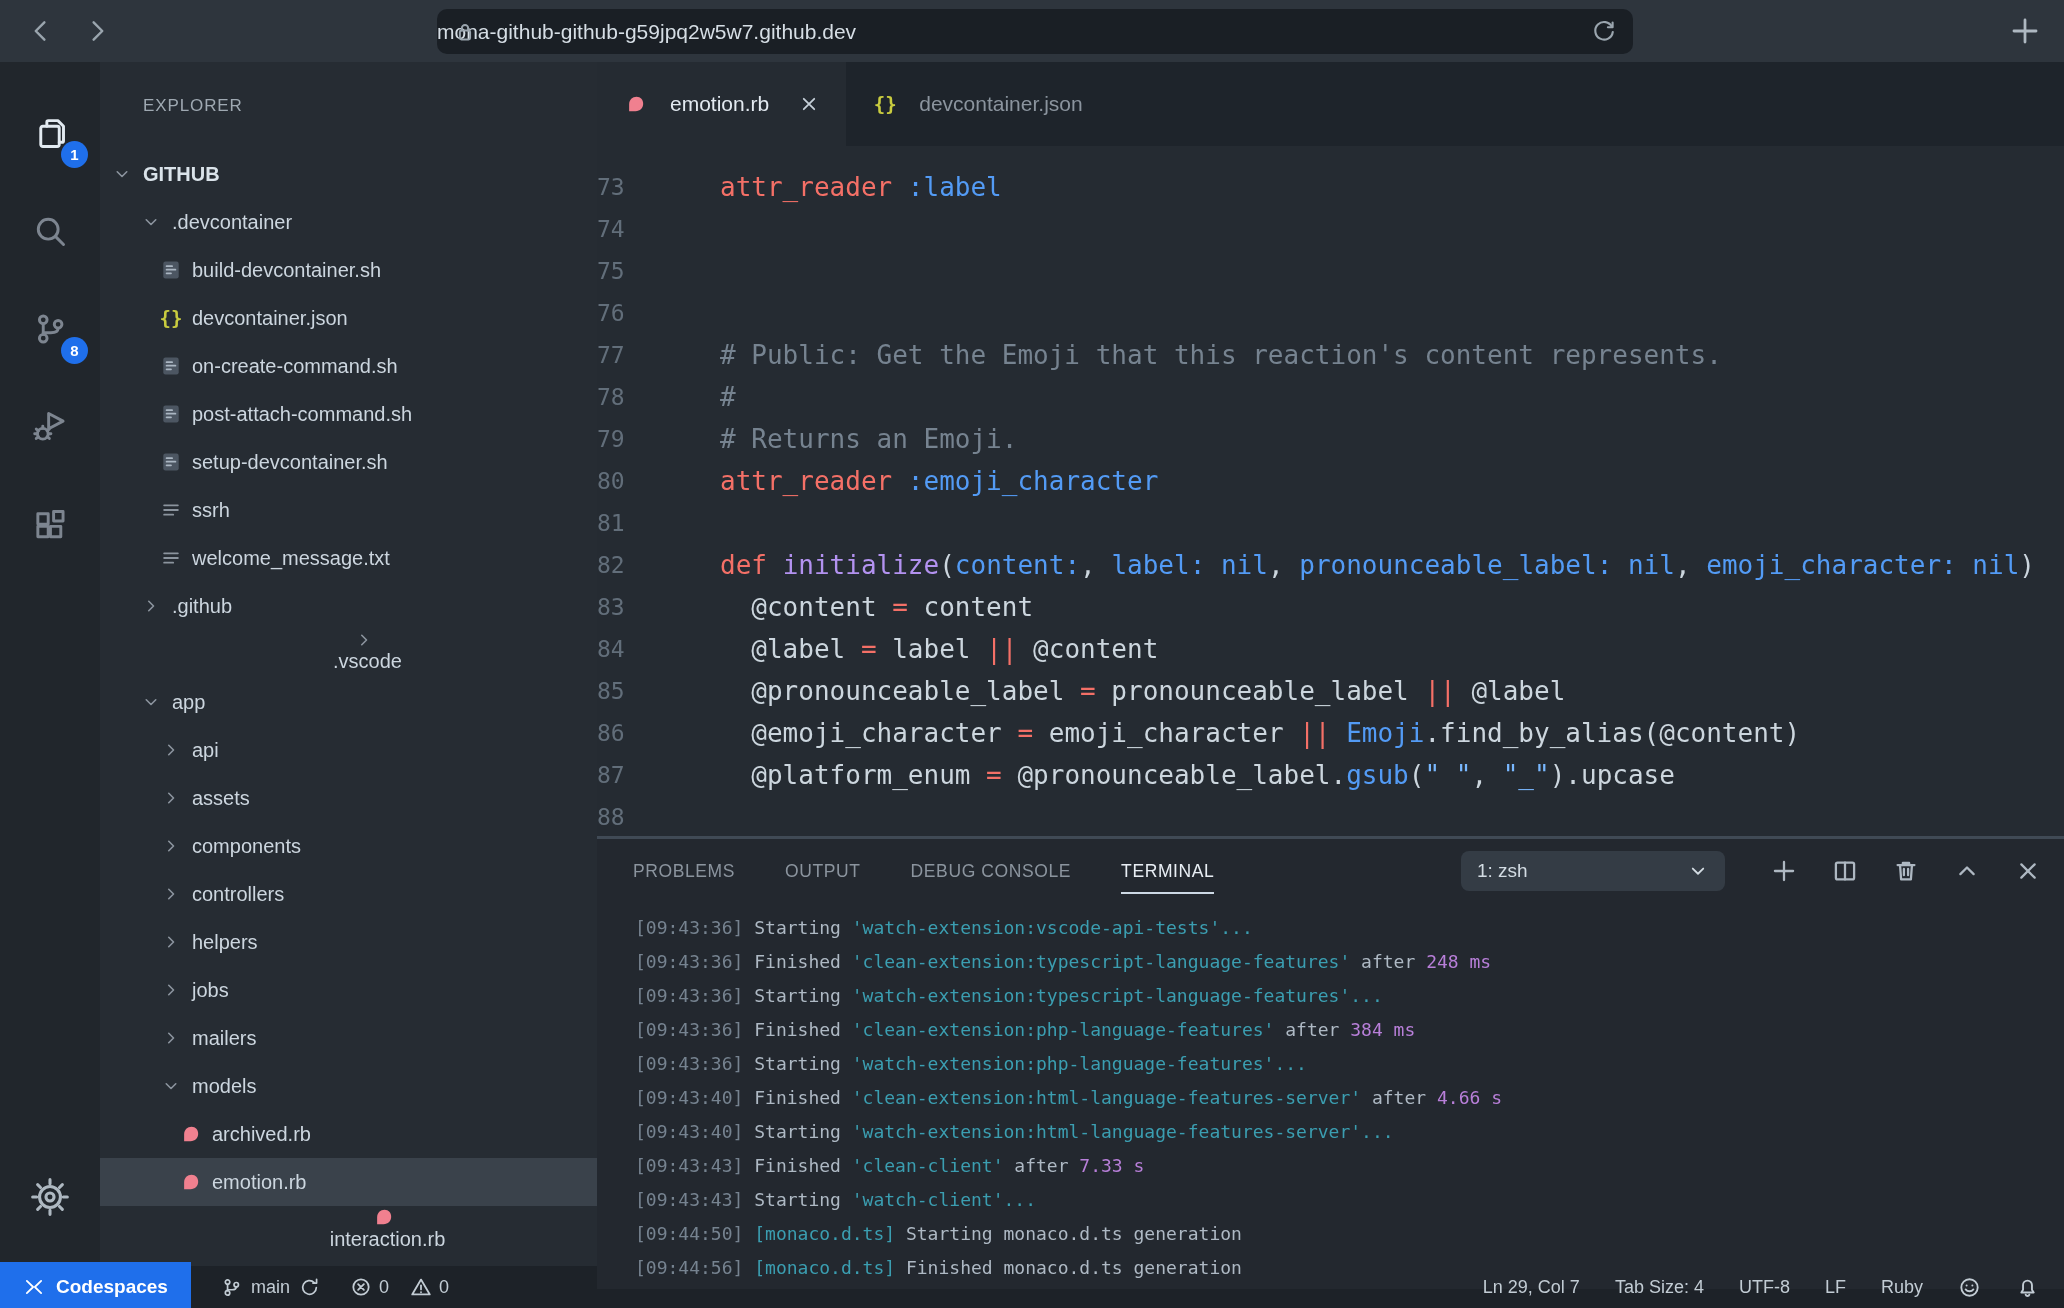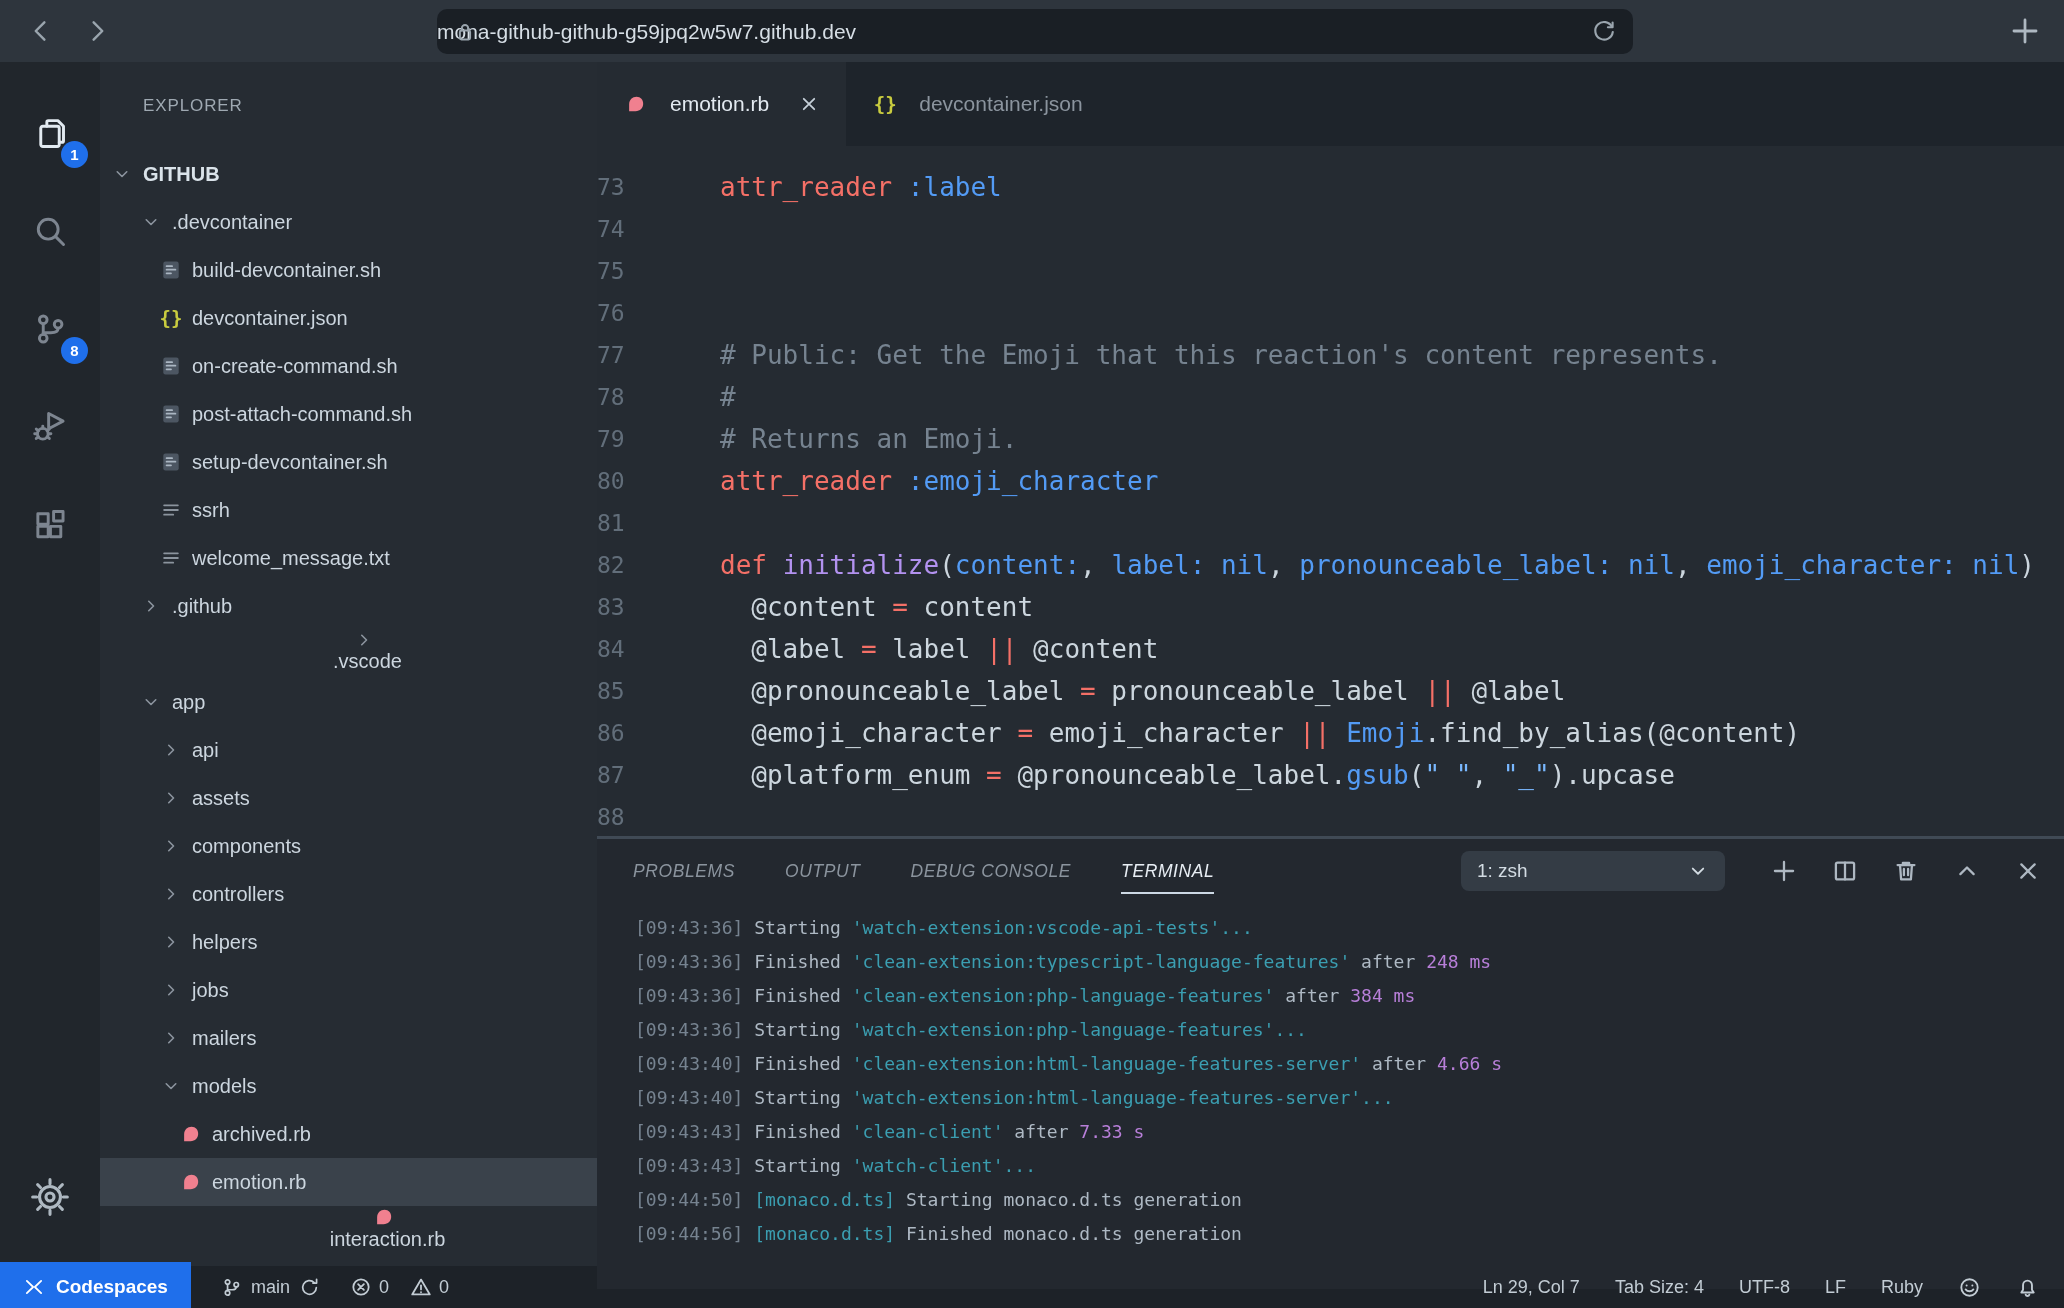--- a/index.html
+++ b/index.html
@@ -418,21 +418,21 @@
           <div class="codeline"><span class="lnum">83</span><span class="ltext"><span class="tk-p">  @content </span><span class="tk-o">=</span><span class="tk-p"> content</span></span></div>
           <div class="codeline"><span class="lnum">84</span><span class="ltext"><span class="tk-p">  @label </span><span class="tk-o">=</span><span class="tk-p"> label </span><span class="tk-o">||</span><span class="tk-p"> @content</span></span></div>
           <div class="codeline"><span class="lnum">85</span><span class="ltext"><span class="tk-p">  @pronounceable_label </span><span class="tk-o">=</span><span class="tk-p"> pronounceable_label </span><span class="tk-o">||</span><span class="tk-p"> @label</span></span></div>
           <div class="codeline"><span class="lnum">86</span><span class="ltext"><span class="tk-p">  @emoji_character </span><span class="tk-o">=</span><span class="tk-p"> emoji_character </span><span class="tk-o">||</span><span class="tk-p"> </span><span class="tk-b">Emoji</span><span class="tk-p">.find_by_alias(@content)</span></span></div>
           <div class="codeline"><span class="lnum">87</span><span class="ltext"><span class="tk-p">  @platform_enum </span><span class="tk-o">=</span><span class="tk-p"> @pronounceable_label.</span><span class="tk-b">gsub</span><span class="tk-p">(</span><span class="tk-s">" "</span><span class="tk-p">, </span><span class="tk-s">"_"</span><span class="tk-p">).upcase</span></span></div>
           <div class="codeline"><span class="lnum">88</span><span class="ltext"></span></div>
         </div>
 
       <div class="panel">
         <div class="panel-head">
-          <span id="paneltabs" style="display:flex;height:100%;font-style:italic;">
+          <span id="paneltabs" style="display:flex;height:100%;">
               <span class="ptab">PROBLEMS</span>
               <span class="ptab">OUTPUT</span>
               <span class="ptab">DEBUG CONSOLE</span>
               <span class="ptab active">TERMINAL</span>
             </span>
           <span class="panel-actions" id="panelactions">
             <span class="term-select">
               <span class="lbl">1: zsh</span>
               <span>
                   <svg viewBox="0 0 16 16" width="22" height="22" fill="none" stroke="currentColor" stroke-width="1.3" stroke-linecap="round" stroke-linejoin="round">
@@ -467,20 +467,21 @@
               <span>
                 <svg viewBox="0 0 16 16" width="28" height="28" fill="none" stroke="currentColor" stroke-width="1.3" stroke-linecap="round" stroke-linejoin="round">
                   <path d="M4.2 4.2l7.6 7.6M11.8 4.2l-7.6 7.6"></path>
                 </svg>
               </span>
             </span>
         </div>
         <div class="terminal" id="terminal">
             <div class="tline"><span class="seg-ts">[09:43:36] </span><span class="seg-fg">Starting </span><span class="seg-task">'watch-extension:vscode-api-tests'...</span></div>
             <div class="tline"><span class="seg-ts">[09:43:36] </span><span class="seg-fg">Finished </span><span class="seg-task">'clean-extension:typescript-language-features'</span><span class="seg-fg"> after </span><span class="seg-dur">248 ms</span></div>
+            <div class="tline"><span class="seg-ts">[09:43:36] </span><span class="seg-fg">Starting </span><span class="seg-task">'watch-extension:typescript-language-features'...</span></div>
             <div class="tline"><span class="seg-ts">[09:43:36] </span><span class="seg-fg">Finished </span><span class="seg-task">'clean-extension:php-language-features'</span><span class="seg-fg"> after </span><span class="seg-dur">384 ms</span></div>
             <div class="tline"><span class="seg-ts">[09:43:36] </span><span class="seg-fg">Starting </span><span class="seg-task">'watch-extension:php-language-features'...</span></div>
             <div class="tline"><span class="seg-ts">[09:43:40] </span><span class="seg-fg">Finished </span><span class="seg-task">'clean-extension:html-language-features-server'</span><span class="seg-fg"> after </span><span class="seg-dur">4.66 s</span></div>
             <div class="tline"><span class="seg-ts">[09:43:40] </span><span class="seg-fg">Starting </span><span class="seg-task">'watch-extension:html-language-features-server'...</span></div>
             <div class="tline"><span class="seg-ts">[09:43:43] </span><span class="seg-fg">Finished </span><span class="seg-task">'clean-client'</span><span class="seg-fg"> after </span><span class="seg-dur">7.33 s</span></div>
             <div class="tline"><span class="seg-ts">[09:43:43] </span><span class="seg-fg">Starting </span><span class="seg-task">'watch-client'...</span></div>
             <div class="tline"><span class="seg-ts">[09:44:50] </span><span class="seg-task">[monaco.d.ts]</span><span class="seg-fg"> Starting monaco.d.ts generation</span></div>
             <div class="tline"><span class="seg-ts">[09:44:56] </span><span class="seg-task">[monaco.d.ts]</span><span class="seg-fg"> Finished monaco.d.ts generation</span></div>
           </div>
       </div>

